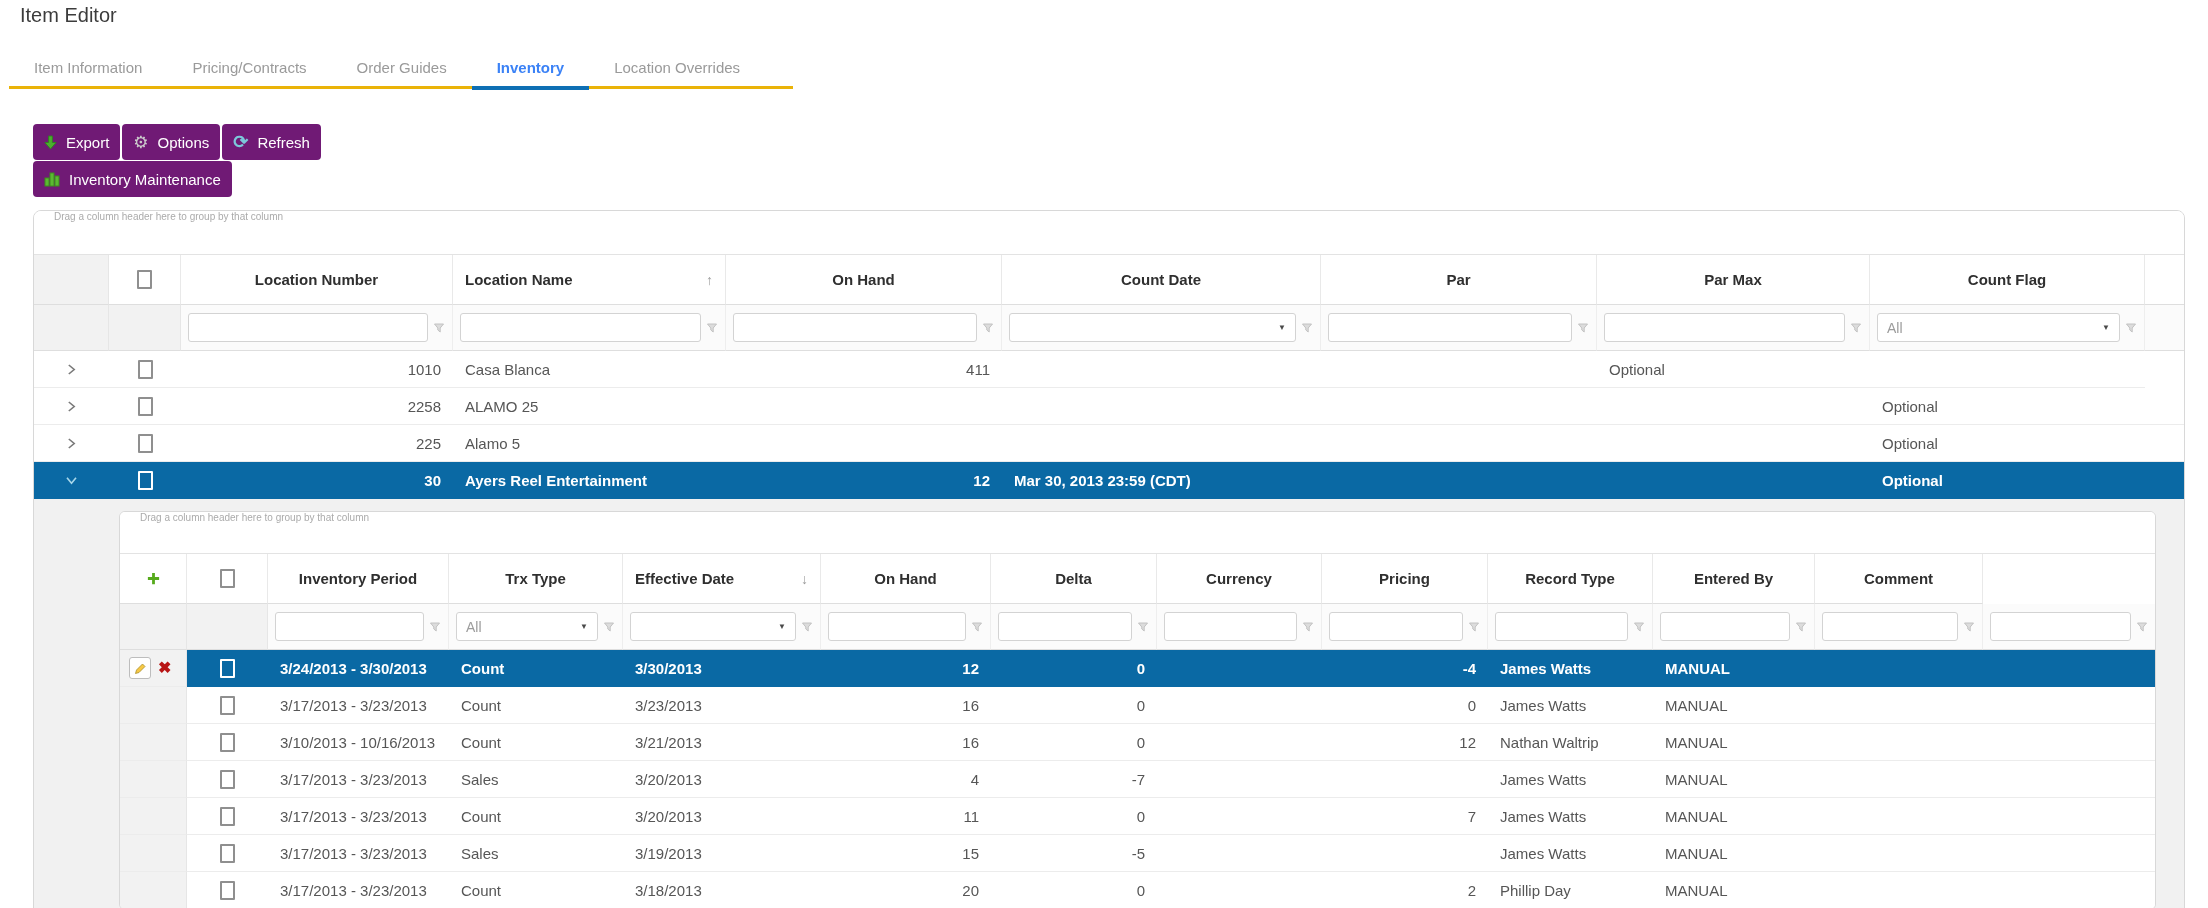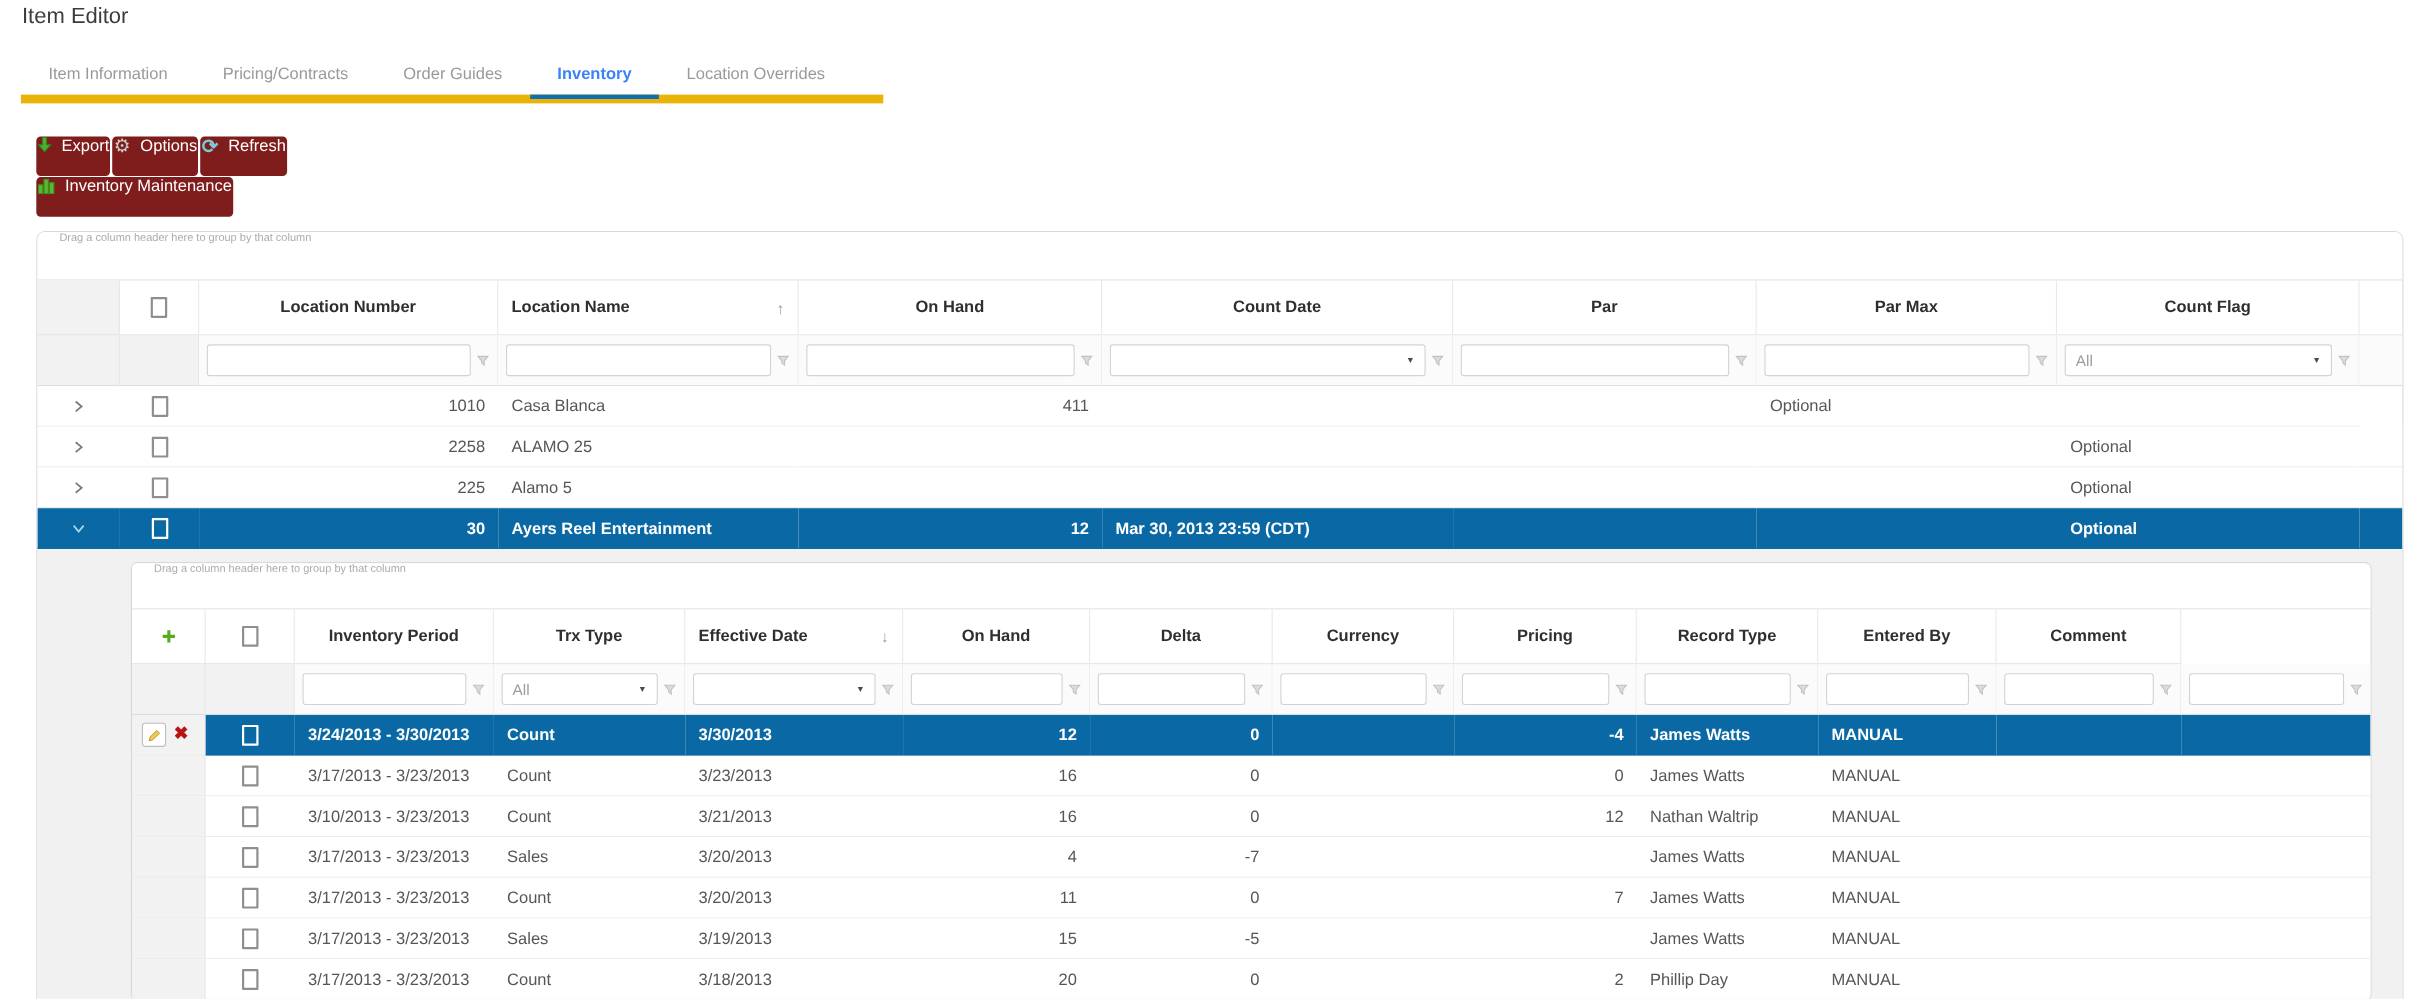--- a/index.html
+++ b/index.html
@@ -2,32 +2,32 @@
 <html><head>
 <meta charset="utf-8">
 <style>
   * { box-sizing: border-box; margin: 0; padding: 0; }
   html,body { width:2208px; height:908px; overflow:hidden; background:#fff;
     font-family:"Liberation Sans", sans-serif; position:relative; }
 
   .page-title { position:absolute; left:20px; top:4px; font-size:20px; font-weight:400; color:#3c3c3c; }
 
   
-  .tabstrip { position:absolute; left:19px; top:52px; display:flex; padding-right:28px;
-    border-bottom:8px solid #eab308; }
+  .tabstrip { position:absolute; left:9px; top:52px; display:flex; padding-right:28px;
+    border-bottom:3px solid #eab308; }
   .tab { padding:0 25px; height:34px; line-height:32px; font-size:15px; color:#9a9a9a;
     cursor:pointer; position:relative; white-space:nowrap; }
   .tab.active { color:#3b82f6; font-weight:bold; }
   .tab.active::after { content:""; position:absolute; left:0; right:0; bottom:-4px; height:4px; background:#0e6fb4; }
 
   
   .toolbar { position:absolute; left:33px; top:124px; }
   .btnrow { display:flex; gap:2px; margin-bottom:1px; }
-  .btn { display:flex; align-items:flex-start; gap:9px; background:#7f1d1d; color:#fff;
-    font-size:15px; height:36px; padding:0 1px; border-radius:4px; cursor:pointer; white-space:nowrap; }
+  .btn { display:flex; align-items:center; gap:9px; background:#701a75; color:#fff;
+    font-size:15px; height:36px; padding:0 11px; border-radius:4px; cursor:pointer; white-space:nowrap; }
   .gear-glyph { color:#cccccc; font-size:17px; line-height:1; }
   .refresh-glyph { color:#7cc8da; font-size:18px; font-weight:bold; line-height:1; }
 
   
   .panel { background:#fff; border:1px solid #d8d8d8; }
   .og { position:absolute; left:33px; top:210px; width:2152px; height:740px; border-radius:8px; overflow:hidden; }
   .ig { width:2037px; border-radius:6px; overflow:hidden; }
 
   .grouppanel { height:44px; display:flex; align-items:flex-start; padding-left:20px;
     color:#ababab; font-size:10px; border-bottom:1px solid #e3e3e3; background:#fff; }
@@ -475,21 +475,21 @@
         <div class="c">MANUAL</div>
         <div class="c"></div>
         <div class="c"></div>
       </div>
 
       <div class="ig-row row">
         <div class="c gut"></div>
         <div class="c ctr">
             <span class="cb"></span>
           </div>
-        <div class="c">3/10/2013 - 3/23/2013</div>
+        <div class="c">3/10/2013 - 10/16/2013</div>
         <div class="c">Count</div>
         <div class="c">3/21/2013</div>
         <div class="c num">16</div>
         <div class="c num">0</div>
         <div class="c"></div>
         <div class="c num">12</div>
         <div class="c">Nathan Waltrip</div>
         <div class="c">MANUAL</div>
         <div class="c"></div>
         <div class="c"></div>

